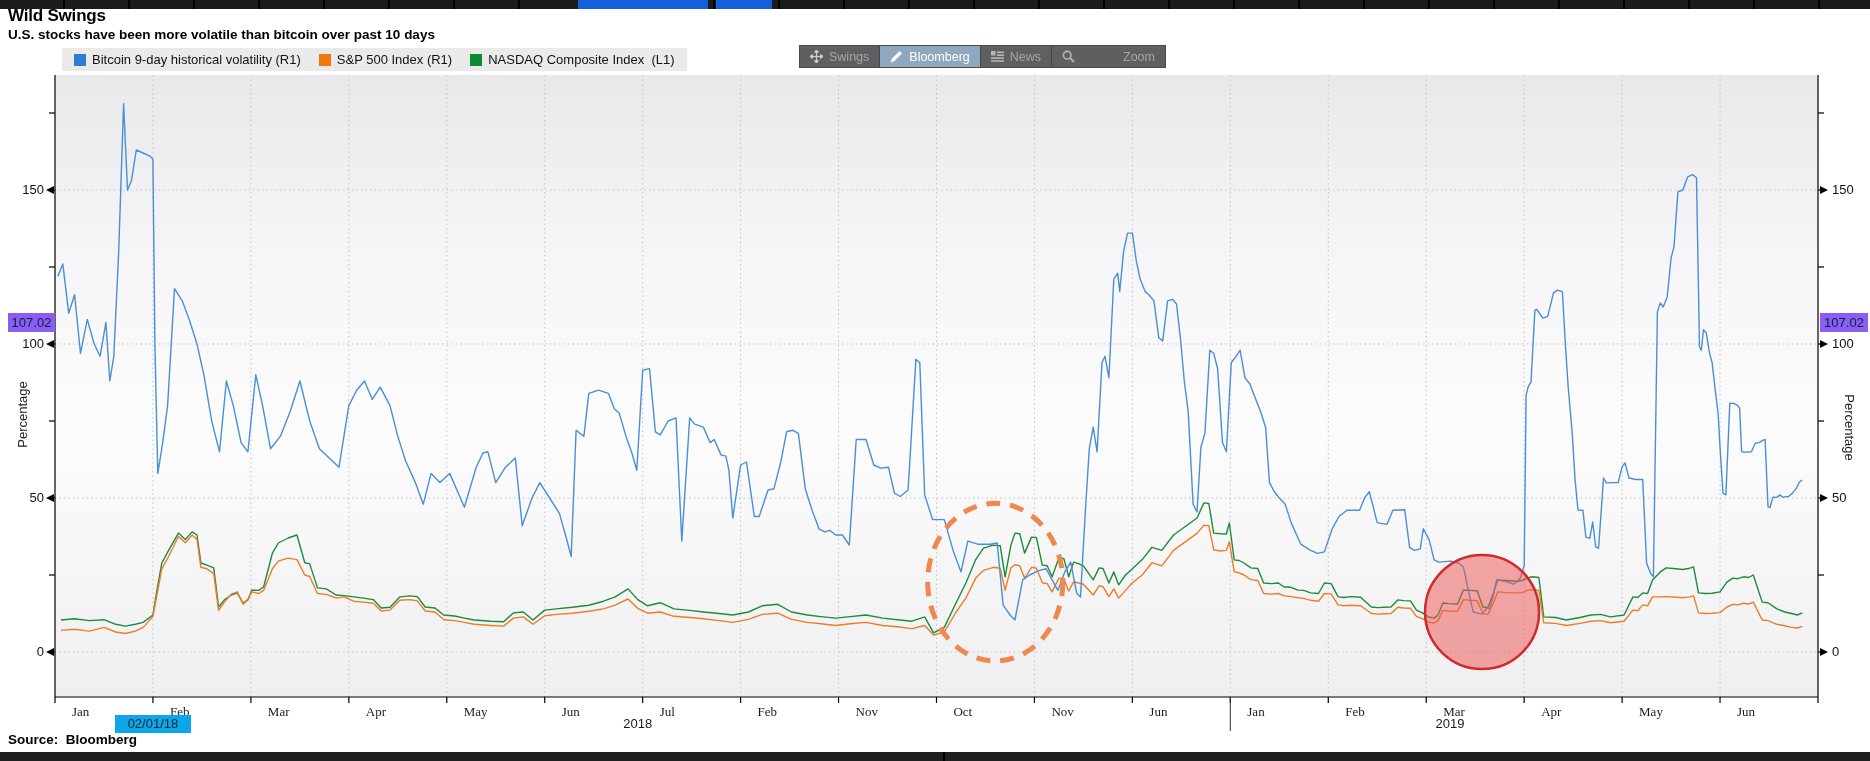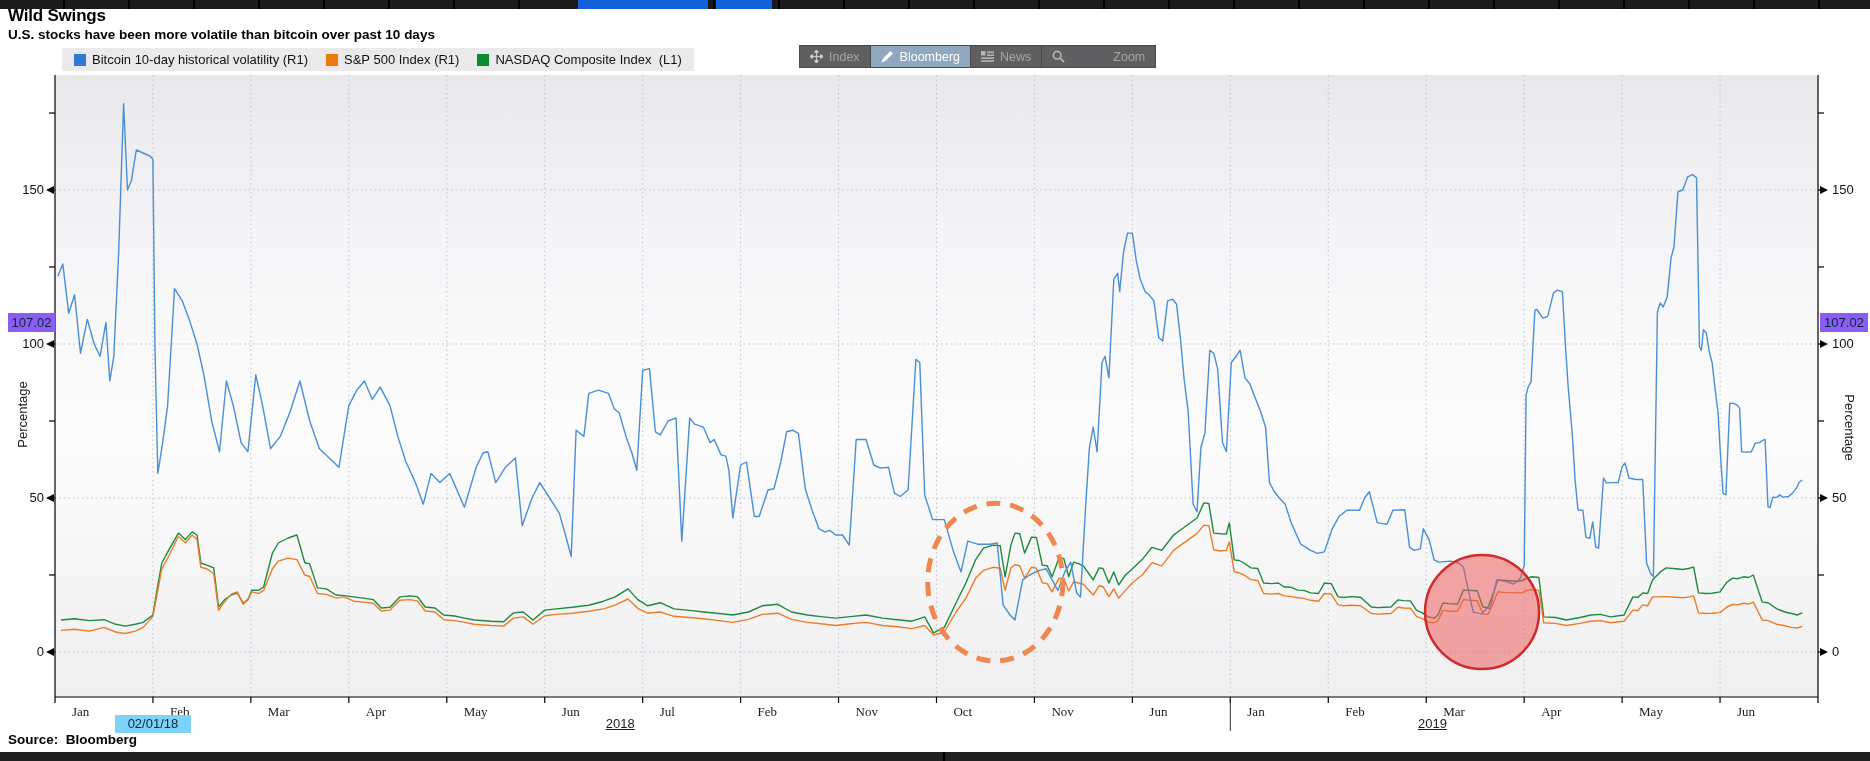--- a/index.html
+++ b/index.html
@@ -34,46 +34,46 @@
   #labels{position:absolute;left:0;top:0;width:1870px;height:761px;z-index:4;pointer-events:none;}
   .ytick{position:absolute;width:40px;font-size:13px;color:#111;}
   .ytick.left{left:4px;text-align:right;}
   .ytick.right{left:1832px;text-align:left;}
   .arrL{position:absolute;left:46px;width:0;height:0;border-top:4px solid transparent;
         border-bottom:4px solid transparent;border-right:8px solid #000;}
   .arrR{position:absolute;left:1820px;width:0;height:0;border-top:4px solid transparent;
         border-bottom:4px solid transparent;border-left:8px solid #000;}
   .xmonth{position:absolute;top:704px;width:64px;margin-left:-32px;text-align:left;
           font-size:13px;color:#1b1b1b;font-family:Liberation Serif, serif;}
-  .xyear{position:absolute;top:716px;width:64px;margin-left:-32px;
-         font-size:13px;color:#1b1b1b;text-decoration:underline;}
+  .xyear{position:absolute;top:716px;width:64px;margin-left:-32px;text-align:center;
+         font-size:13px;color:#1b1b1b;}
   .cyan-marker{position:absolute;height:19px;line-height:19px;background:#8b5cf6;color:#06282e;
                font-size:13px;text-align:center;z-index:4;}
-  .date-marker{position:absolute;top:715px;height:18px;line-height:18px;background:#7dd3fc;color:#06282e;
+  .date-marker{position:absolute;top:715px;height:18px;line-height:18px;background:#0ea5e9;color:#06282e;
                font-size:13px;text-align:center;width:76px;margin-left:-38px;z-index:4;}
   .ylab{position:absolute;width:120px;text-align:center;font-size:13px;color:#222;}
   .ylab.left{left:-38px;top:407px;transform:rotate(-90deg);}
   .ylab.right{left:1789px;top:420px;transform:rotate(90deg);}
   .source{position:absolute;left:8px;top:732px;font-size:13.5px;font-weight:bold;color:#000;white-space:pre;}
 </style>
 </head>
 <body>
 
 <div class="topbar">
   <div class="active-seg" style="left:578px;width:130px;"></div>
   <div class="active-seg" style="left:716px;width:56px;"></div>
 </div>
 
 <div class="title">Wild Swings</div>
 <div class="subtitle">U.S. stocks have been more volatile than bitcoin over past 10 days</div>
 
 <div class="legend">
   <div class="legend-item">
     <span class="swatch" style="background: rgb(46, 124, 211);"></span>
-    <span>Bitcoin 10-day historical volatility (R1)</span>
+    <span>Bitcoin 9-day historical volatility (R1)</span>
   </div>
   <div class="legend-item">
     <span class="swatch" style="background: rgb(240, 120, 10);"></span>
     <span>S&amp;P 500 Index (R1)</span>
   </div>
   <div class="legend-item">
     <span class="swatch" style="background: rgb(10, 138, 51);"></span>
     <span>NASDAQ Composite Index  (L1)</span>
   </div>
 </div>
@@ -85,21 +85,21 @@
           <g stroke="#cfcfcf" stroke-width="1.2" fill="#cfcfcf">
         <line x1="6.5" y1="1.5" x2="6.5" y2="11.5"></line>
             <line x1="1.5" y1="6.5" x2="11.5" y2="6.5"></line>
         <path d="M6.5 0 L8 2.2 L5 2.2 Z"></path>
             <path d="M6.5 13 L8 10.8 L5 10.8 Z"></path>
         <path d="M0 6.5 L2.2 5 L2.2 8 Z"></path>
             <path d="M13 6.5 L10.8 5 L10.8 8 Z"></path>
           </g>
         </svg>
     </span>
-    <span>Index</span>
+    <span>Swings</span>
   </div>
   <div class="tbtn active">
     <span>
       <svg width="13" height="13" viewBox="0 0 13 13">
           <path d="M0.5 12.5 L2 8.5 L9.5 1 L12 3.5 L4.5 11 Z" fill="#ffffff"></path>
         </svg>
     </span>
     <span>Bloomberg</span>
   </div>
   <div class="tbtn">

